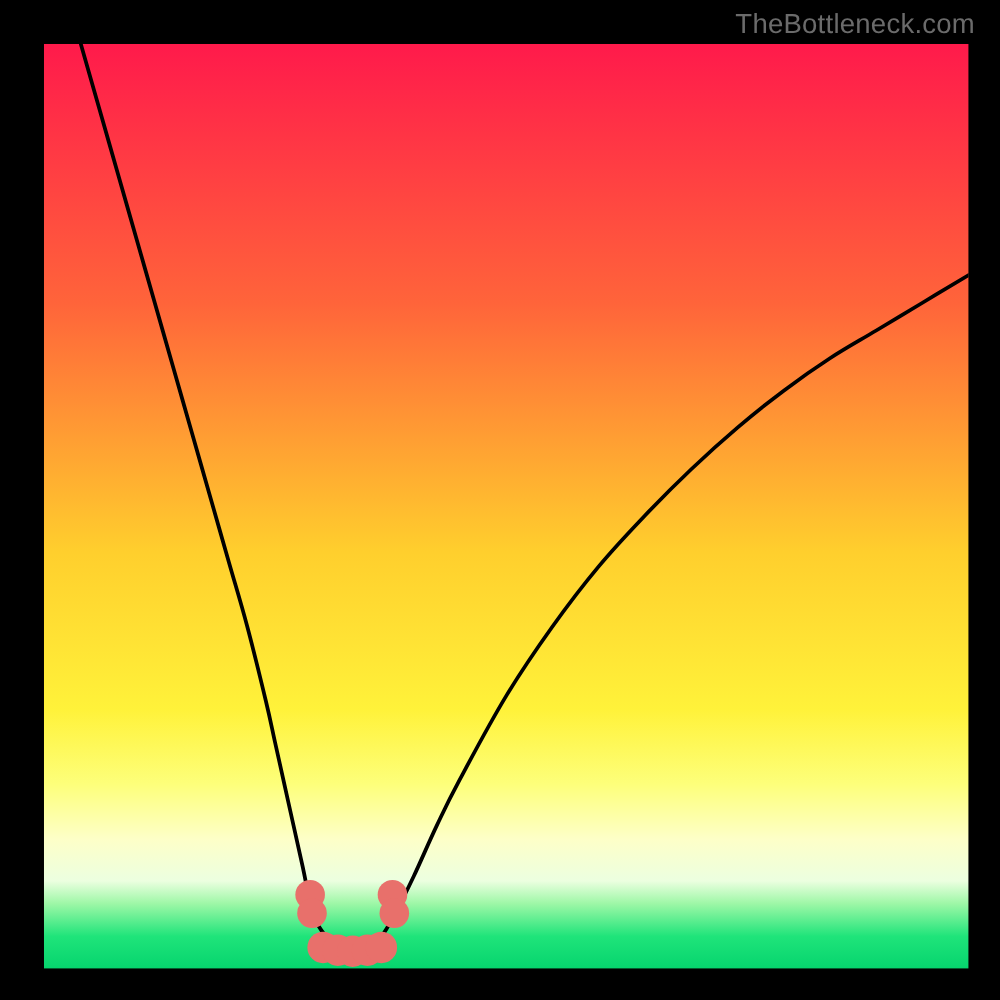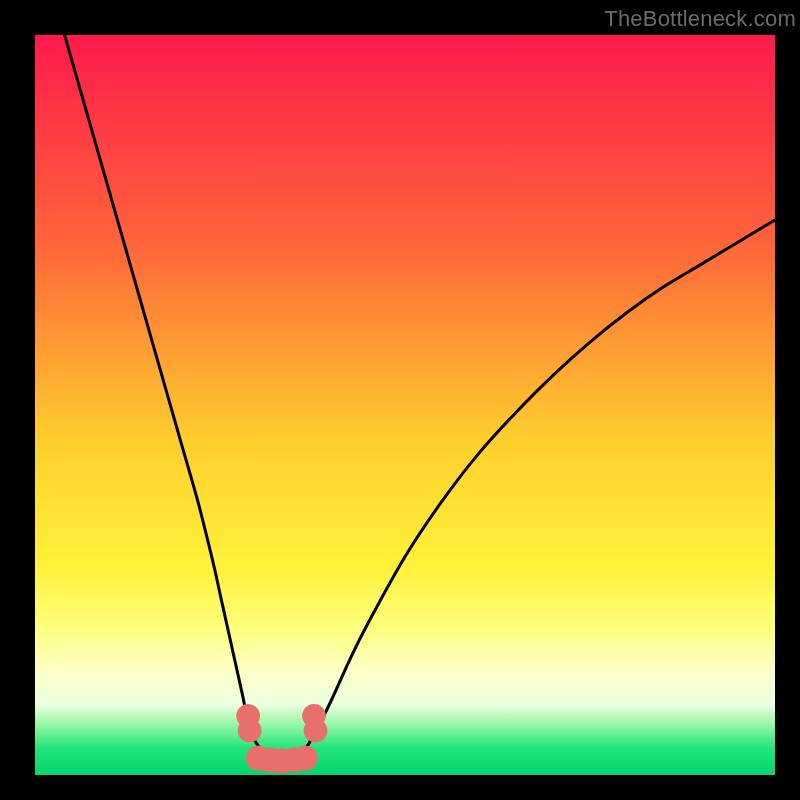--- a/index.html
+++ b/index.html
@@ -21,21 +21,21 @@
     position: absolute;
     left: 35px;
     top: 35px;
     width: 740px;
     height: 740px;
     overflow: hidden;
   }
   .watermark {
     position: absolute;
     top: 6px;
-    right: 4px;
+    right: 20px;
     color: #6b6b6b;
     font-size: 22px;
     font-weight: 500;
     letter-spacing: 0.2px;
     user-select: none;
   }
   svg { display: block; }
 </style>
 </head>
 <body>

